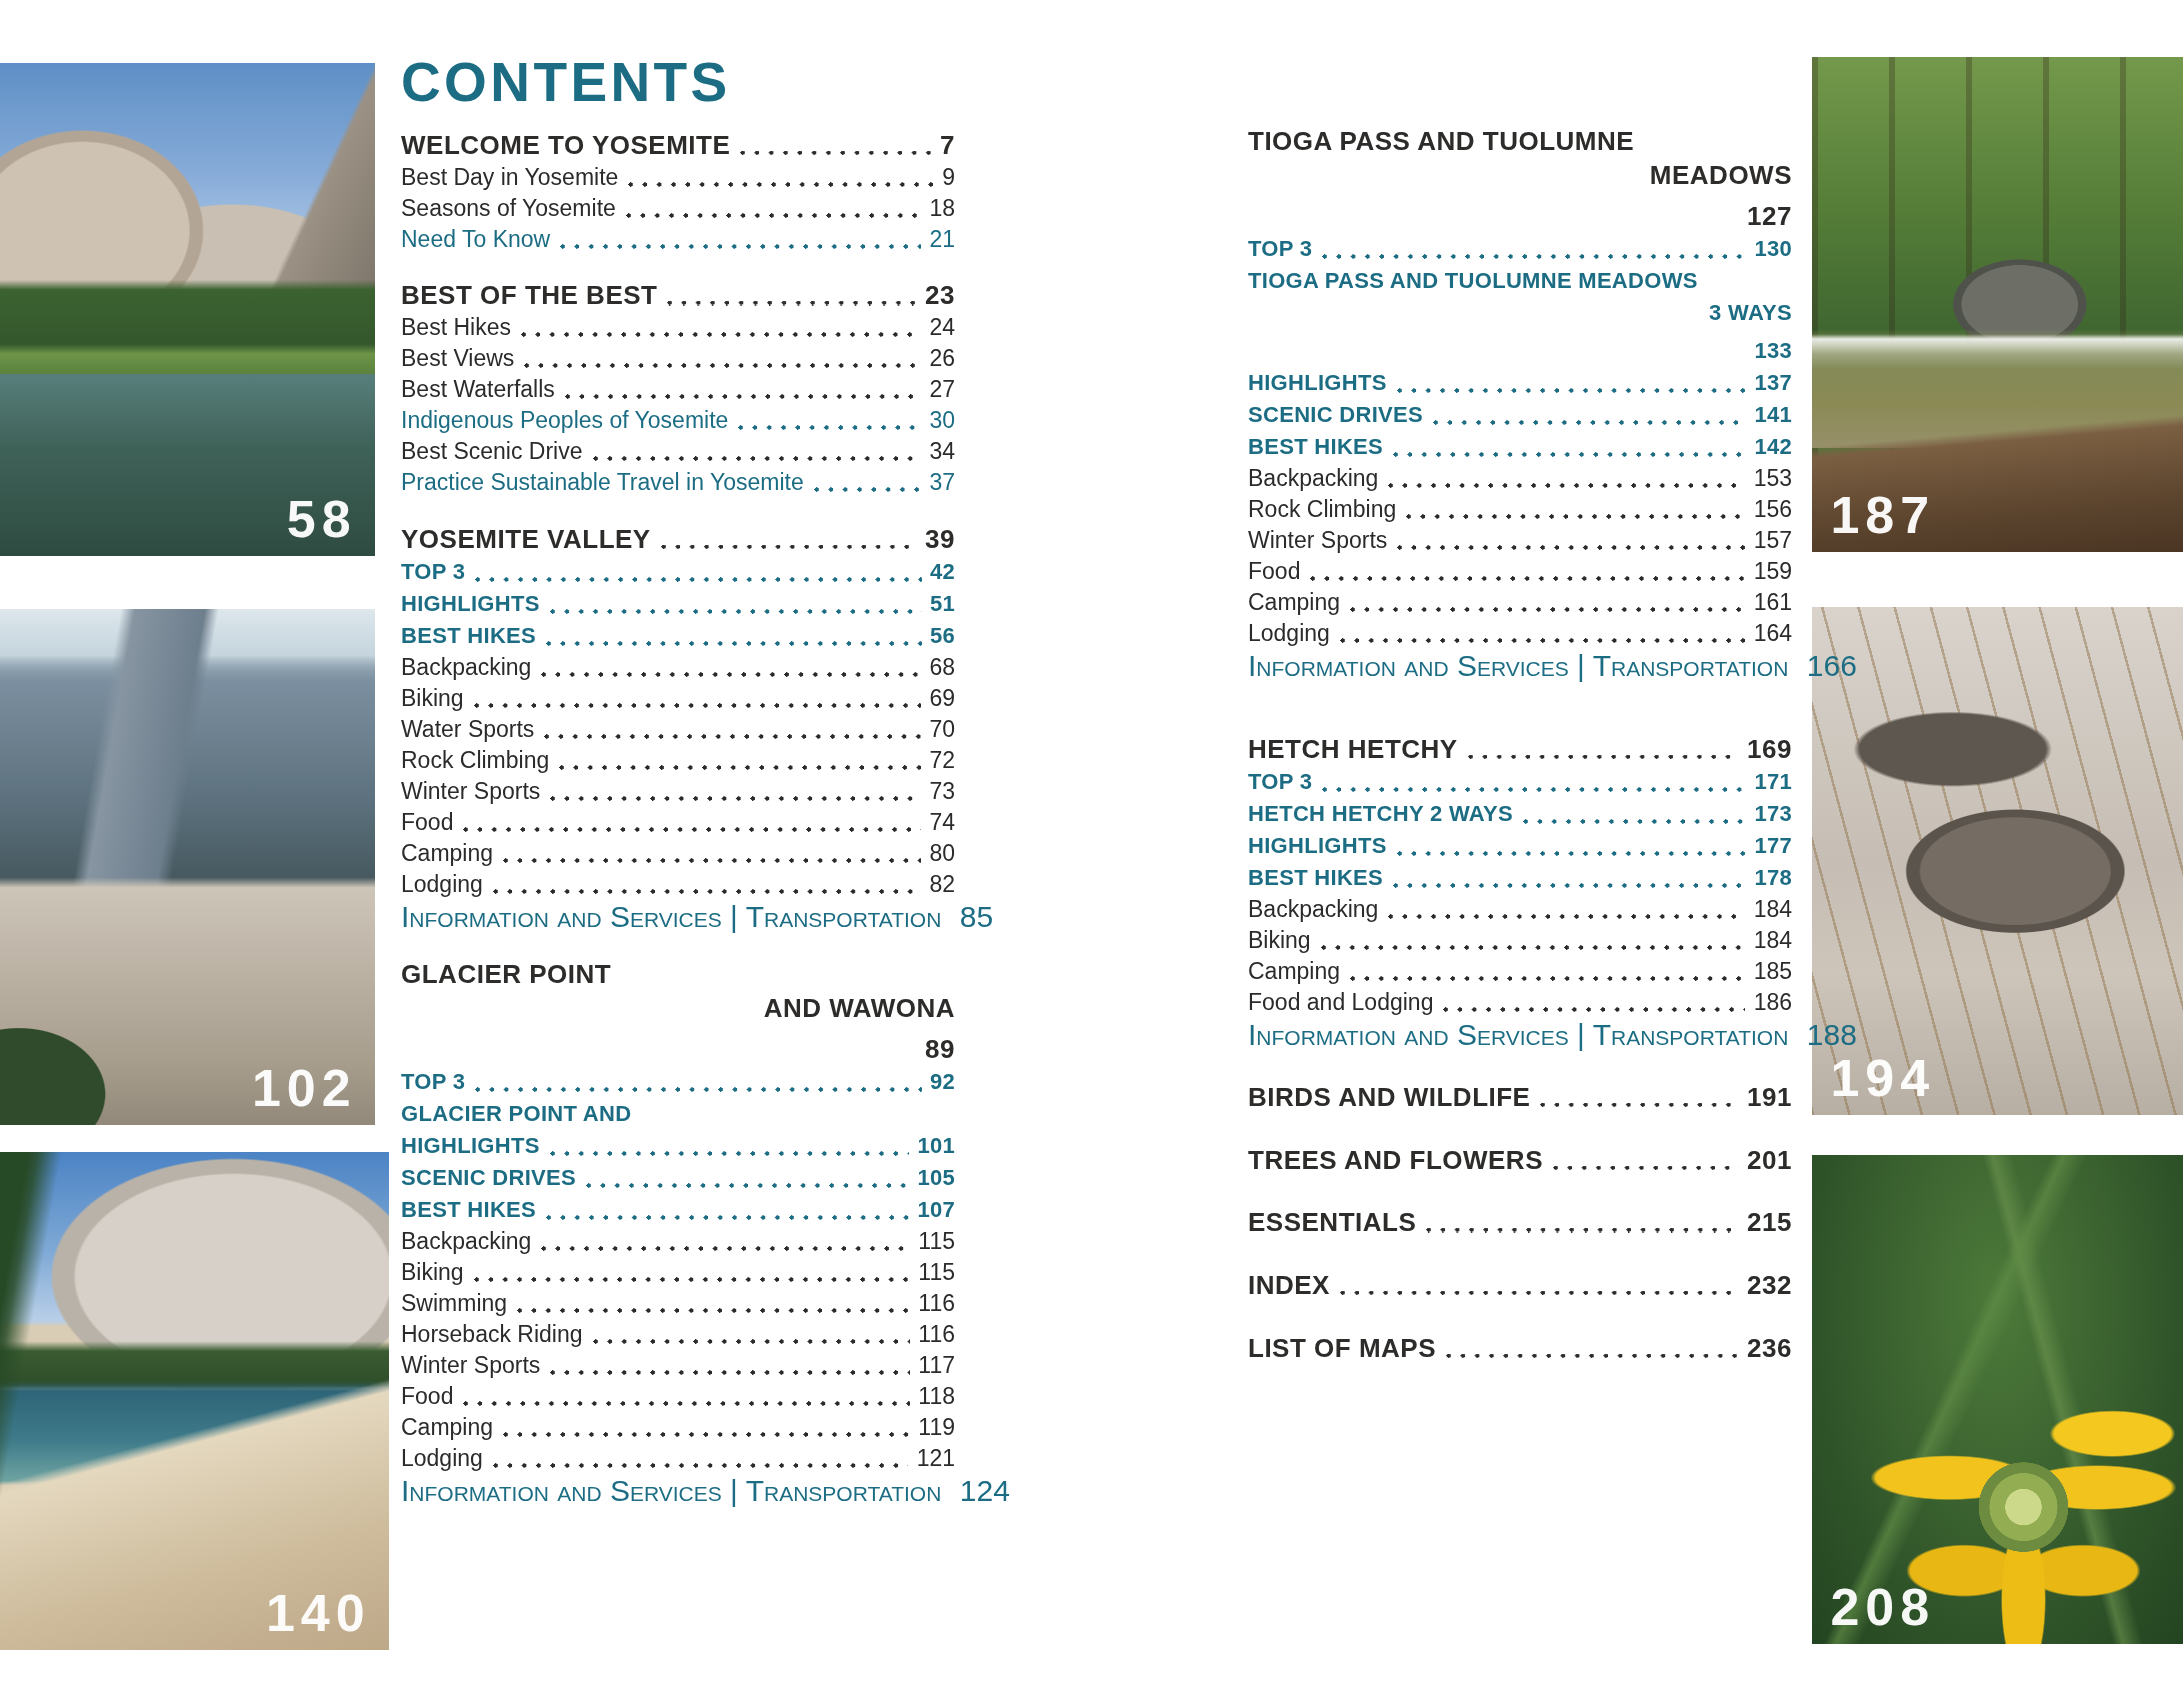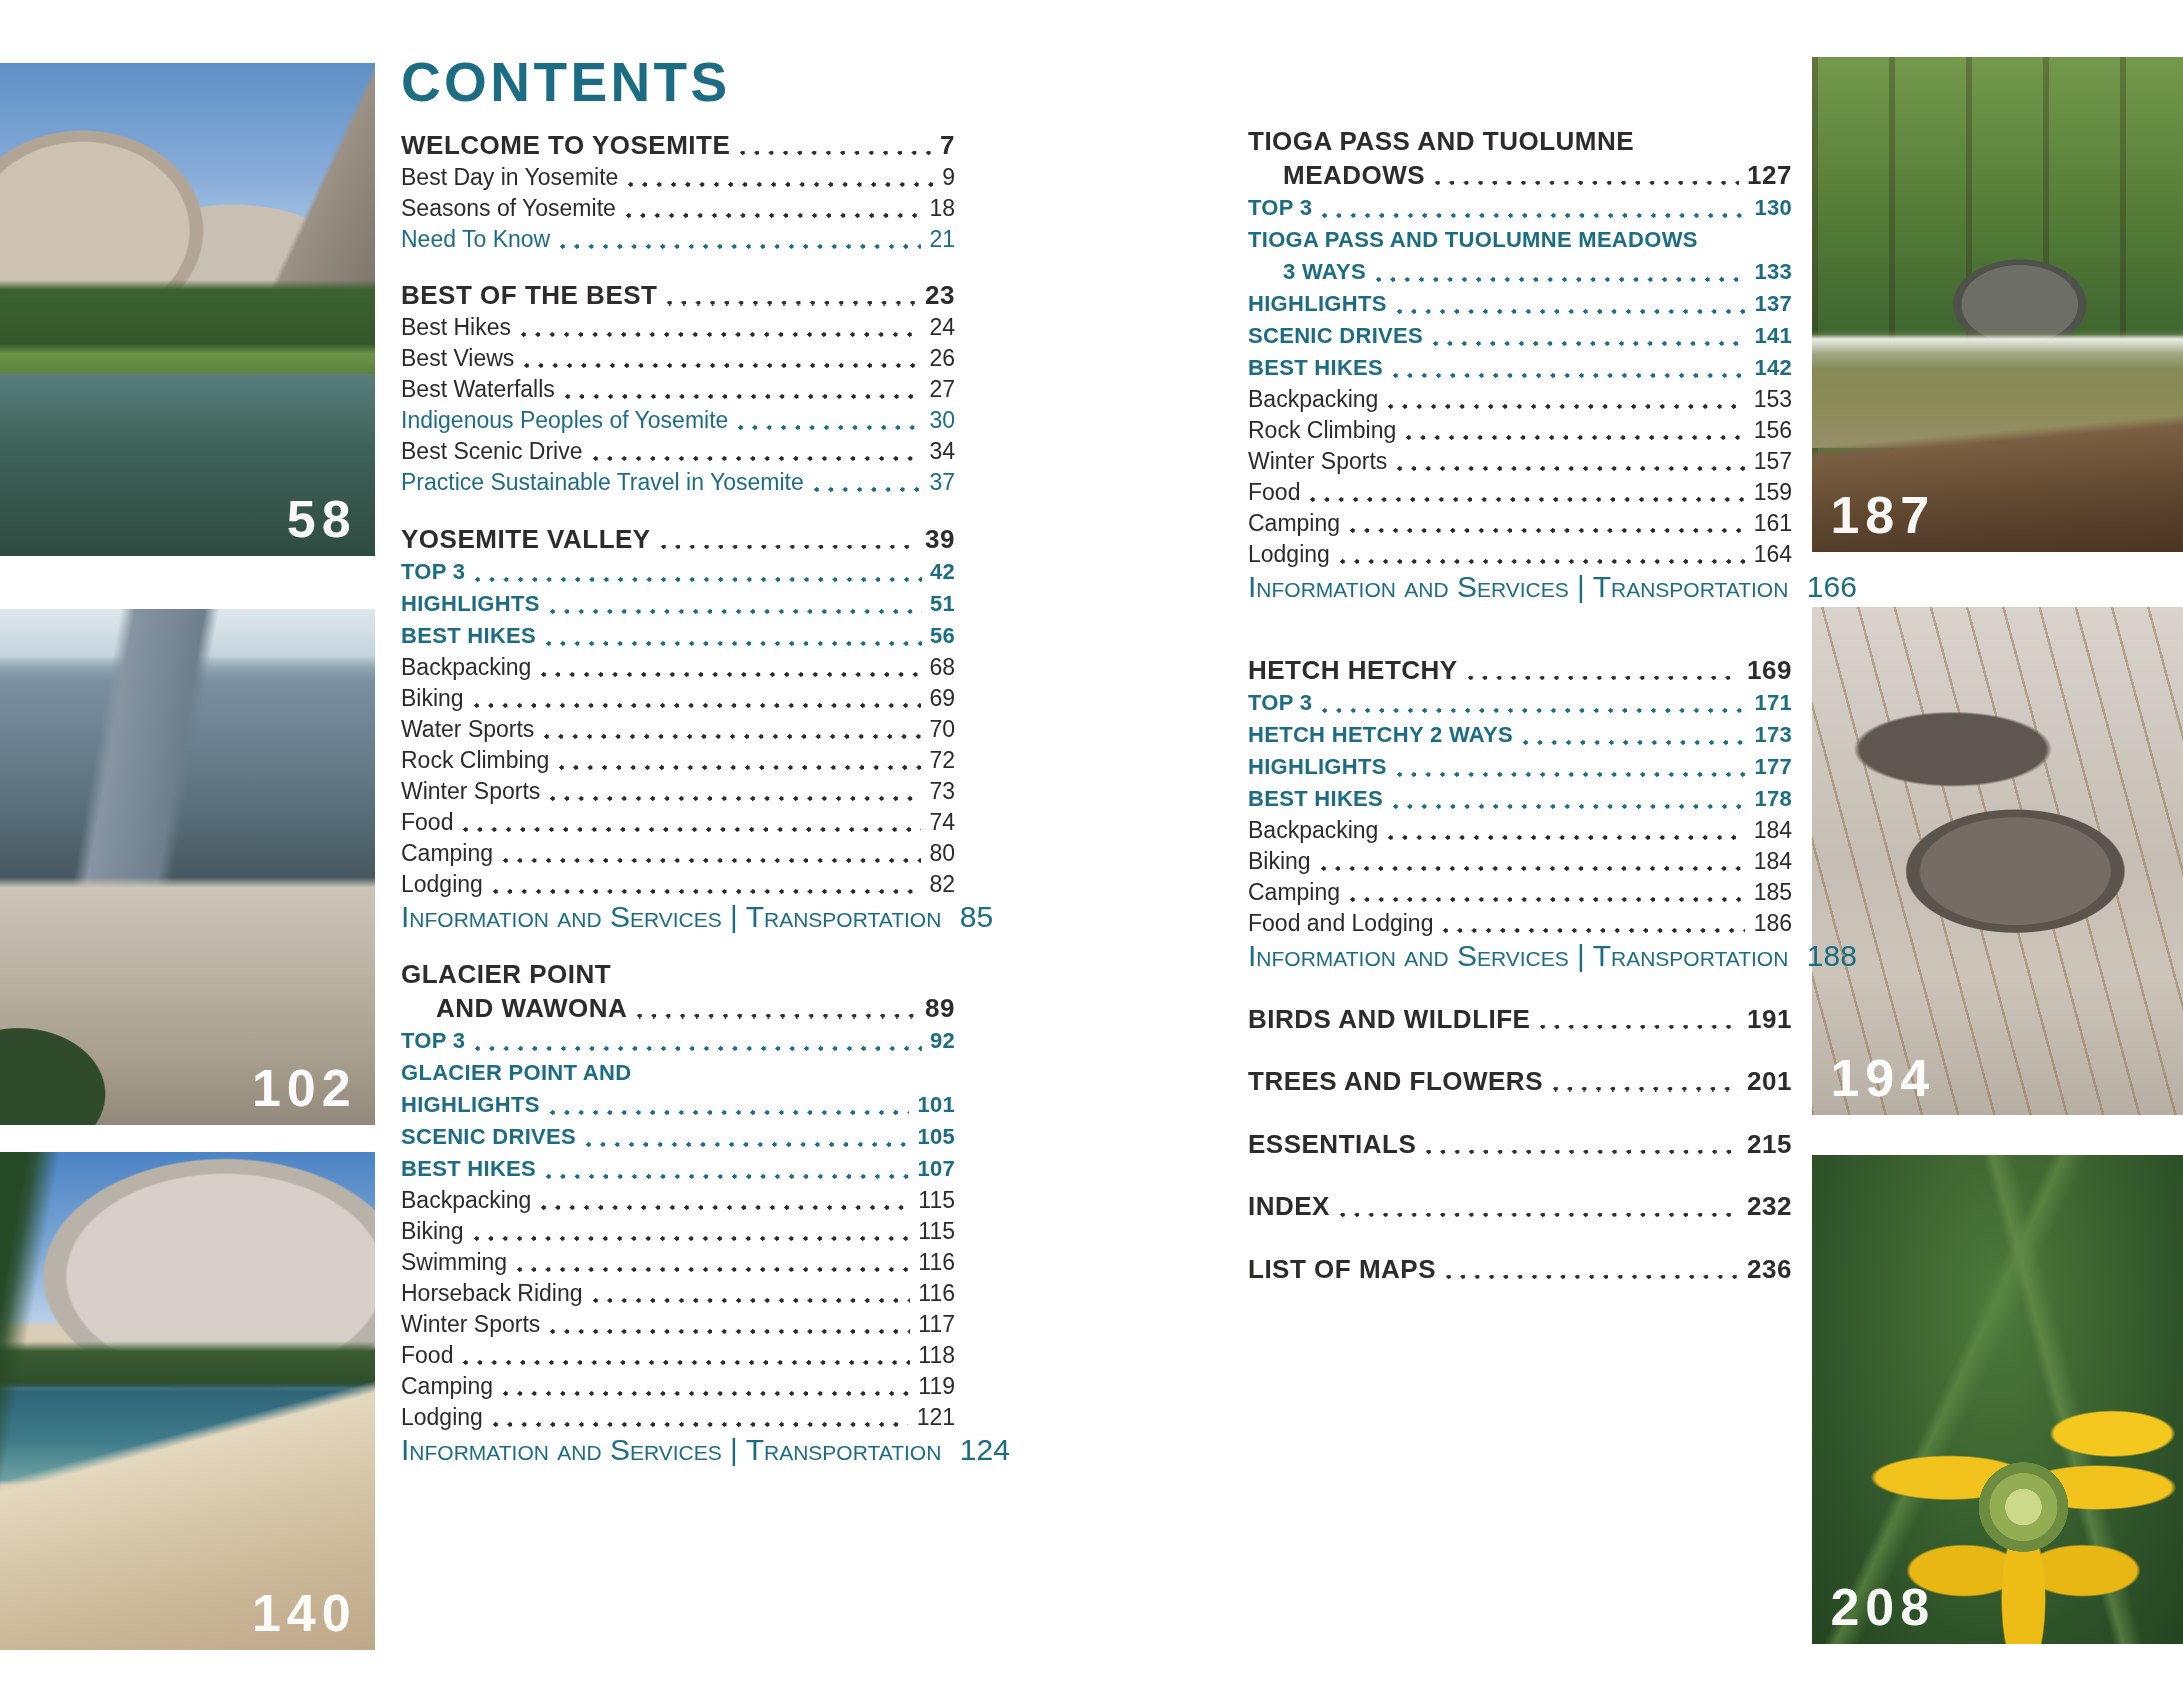--- a/index.html
+++ b/index.html
@@ -26,21 +26,21 @@
   .leader{flex:1;height:5px;margin:0 8.4px 5.9px 10px;
           background-image:radial-gradient(circle 2.2px at 2.5px 2.5px, currentColor 97%, transparent);
           background-size:14.3px 5px;background-repeat:repeat-x;background-position:left bottom;}
 
   .r-head{font-size:26px;font-weight:800;color:var(--ink);line-height:34px;letter-spacing:0.5px;}
   .r-head .leader{height:4.2px;margin-bottom:6.7px;}
   .r-tcaps{font-size:22px;font-weight:700;color:var(--teal);line-height:32px;letter-spacing:0.3px;}
   .r-body{font-size:23px;font-weight:400;color:var(--body);line-height:31px;}
   .r-body.teal{color:var(--teal);}
   .r-scaps{font-variant:small-caps;font-size:30px;font-weight:400;color:var(--teal);line-height:34px;}
-  .indent{padding-left:35px;}
+  .indent{padding-left:35px;flex-direction:column;}
 
   
   .photo{position:absolute;overflow:hidden;}
   .rail-left{left:0;width:375px;}
   .rail-right{left:1812px;width:371px;}
   .pnum{position:absolute;bottom:11px;font-size:52px;font-weight:800;color:#ffffff;
         letter-spacing:5.9px;line-height:52px;opacity:.96;}
   .pnum.pos-right{right:18.5px;}
   .pnum.pos-left{left:18.5px;}
 
@@ -58,21 +58,21 @@
     linear-gradient(180deg, transparent 52%, #cdc5b8 54%, #b9b0a2 72%, #a79d8d 88%, #93897a 100%),
     linear-gradient(100deg, transparent 26%, #8795a2 29%, #6d7e8c 44%, transparent 47%),
     linear-gradient(180deg, transparent 9%, #7c8fa0 14%, #5b707c 38%, #44565c 54%, transparent 55%),
     linear-gradient(180deg, #dde7ec 0%, #c5d4dd 9%, transparent 12%);}
   .scene-tenaya{background-color:#d9cdb6;background-image:
     linear-gradient(100deg, #274a26 0 6%, rgba(39,74,38,.85) 8%, transparent 13%),
     linear-gradient(165deg, transparent 55%, #e4d8bf 57%, #cdbb9b 80%, #bda888 100%),
     linear-gradient(180deg, transparent 46%, #2e6578 48%, #3f7b8a 58%, #6fa3a2 66%, transparent 67%),
     linear-gradient(180deg, transparent 38%, #3a5c31 40%, #2e4d2a 47%, transparent 48%),
     radial-gradient(ellipse 286px 185px at 60% 25%, #d6d0c8 0 55%, #b9b2a8 56% 63%, transparent 64%),
-    linear-gradient(180deg, #4b83c4 0%, #7fa9d6 20%, #b9cfe8 34%, transparent 35%);}
+    linear-gradient(180deg, #4b83c4 0%, #7fa9d6 20%, #b9cfe8 34%, transparent 35%); padding-left: 14px;}
   .scene-river{background-color:#54763b;background-image:
     linear-gradient(175deg, transparent 74%, #7b5f42 76%, #5f4730 88%, #4a3523 100%),
     radial-gradient(ellipse 35px 71px at 33% 90%, #d6502e 0 60%, transparent 66%),
     radial-gradient(ellipse 74px 35px at 70% 82%, #d98b8a 0 55%, transparent 61%),
     linear-gradient(180deg, transparent 56%, rgba(255,255,255,.85) 57%, rgba(255,255,255,.25) 60%, transparent 63%),
     linear-gradient(180deg, transparent 55%, #7f8a58 58%, #8b8a55 70%, #97906a 79%, transparent 79%),
     radial-gradient(ellipse 105px 71px at 56% 50%, #6d6f66 0 55%, #4f524b 56% 63%, transparent 64%),
     repeating-linear-gradient(90deg, rgba(48,36,22,.30) 0 5.9px, transparent 5.9px 77px),
     linear-gradient(180deg, #74994c 0%, #567e38 30%, #3f6630 56%, transparent 59%);}
   .scene-owl{background-color:#cfc7be;background-image:

